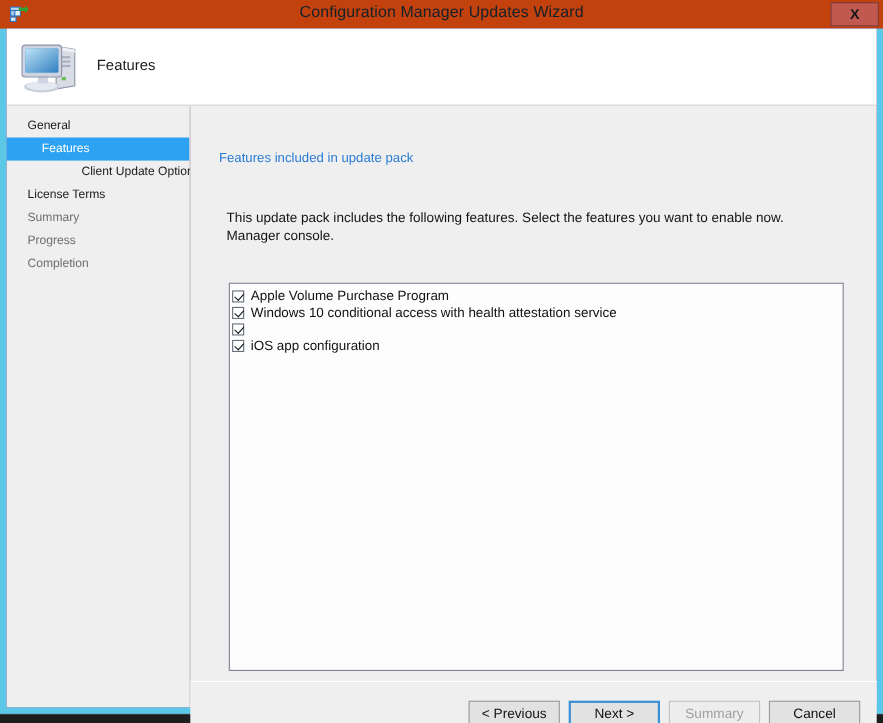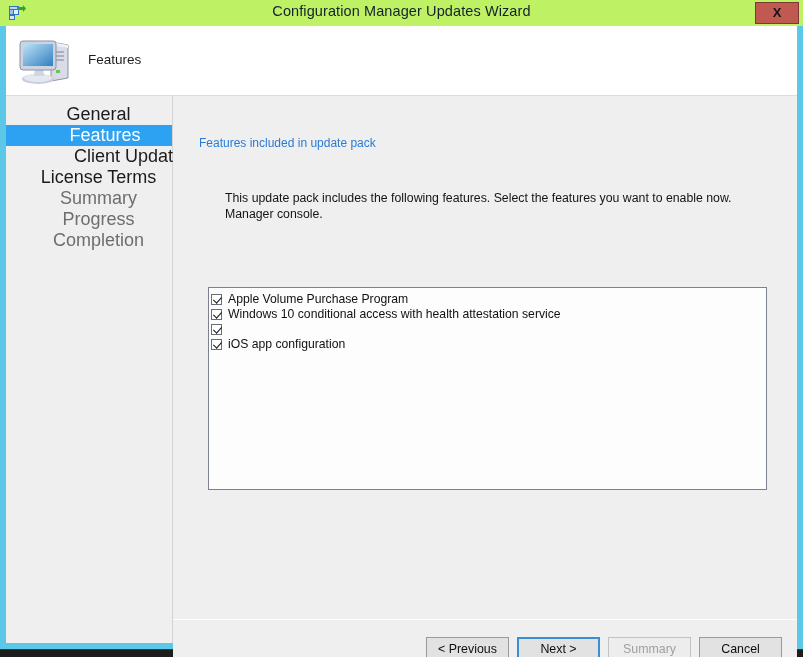--- a/index.html
+++ b/index.html
@@ -46,21 +46,21 @@
     background: #5bc8e8;
     box-sizing: border-box;
   }
 
   
   #titlebar {
     position: absolute;
     left: 0; top: 0;
     width: 803px;
     height: 26px;
-    background: #bef264;
+    background: #c2410c;
   }
   #title-icon {
     position: absolute;
     left: 8px; top: 4px;
     width: 18px; height: 18px;
   }
   #title-text {
     position: absolute;
     left: 0; top: 3px;
     width: 803px;
@@ -123,26 +123,25 @@
     width: 167px;
     height: 547px;
     background: #efeff0;
     border-right: 1px solid #d4d4d4;
     box-sizing: border-box;
   }
   .nav-item {
     position: relative;
     height: 21px;
     line-height: 21px;
-    font-size: 18px;
+    font-size: 11px;
     color: #1b1b1b;
     padding-left: 19px;
     white-space: nowrap;
     cursor: default;
-    text-align: center;
   }
   .nav-item.sub { padding-left: 32px; margin-left: 36px; }
   .nav-item.selected {
     background: #2da1f2;
     color: #ffffff;
     margin-left: 0;
     margin-right: 0;
   }
   .nav-item.disabled { color: #6e6e6e; }
   #nav-list { padding-top: 8px; }
@@ -163,30 +162,29 @@
     color: #2a7bd4;
     white-space: nowrap;
   }
   #page-desc {
     position: absolute;
     left: 33px; top: 95px;
     width: 562px;
     font-size: 12.3px;
     color: #141414;
     line-height: 15.5px;
-    margin-left: 19px;
   }
   #page-desc div { white-space: nowrap; }
 
   
   #feature-list {
     position: absolute;
-    left: 35px; top: 191px;
+    left: 35px; top: 161px;
     width: 559px;
-    height: 203px;
+    height: 353px;
     background: #fdfdfd;
     border: 1px solid #7b8190;
     box-sizing: border-box;
     overflow: hidden;
   }
   .feature-row {
     display: flex;
     align-items: center;
     height: 14px;
     margin: 0 0 0 2px;

